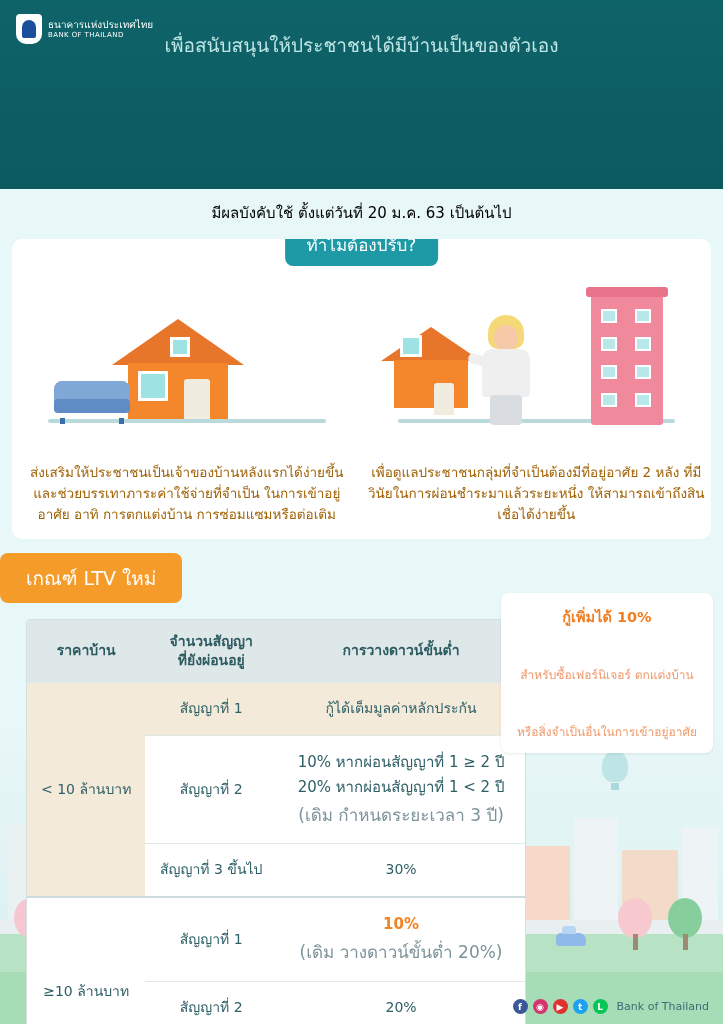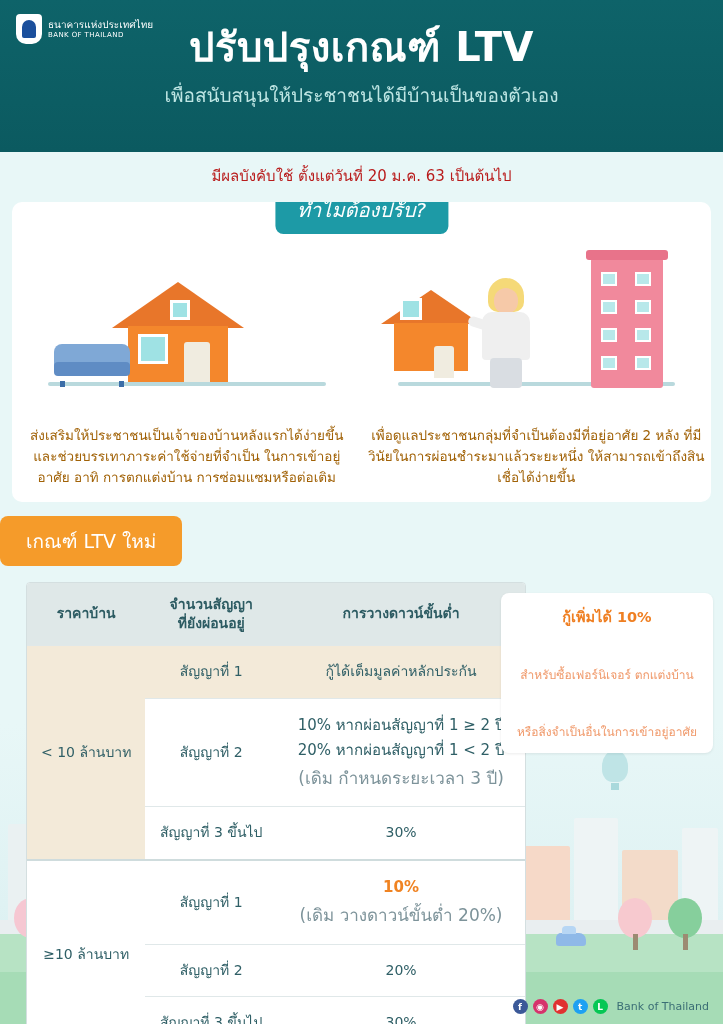--- a/index.html
+++ b/index.html
@@ -12,21 +12,21 @@
   .page {
     position: relative;
     width: 723px; height: 1024px;
     background: #e8f7f7;
     overflow: hidden;
   }
 
   
   .header {
     position: relative;
-    height: 152px;
+    height: 189px;
     background: #0c6066;
     background: linear-gradient(180deg,#0e6369 0%,#0b5a60 100%);
     text-align: center;
     padding-top: 22px;
   }
   .logo {
     position: absolute;
     top: 14px; left: 16px;
     display: flex; align-items: center; gap: 6px;
   }
@@ -53,45 +53,44 @@
     letter-spacing: .5px;
     line-height: 1.25;
   }
   .subtitle {
     color: #bfe6e4;
     font-size: 19px;
     margin-top: 8px;
   }
   .effective {
     text-align: center;
-    color: #b91c1c;
+    color: #000000;
     font-size: 15px;
     padding: 12px 16px 10px;
   }
 
   
   .why-card {
     position: relative;
     margin: 4px 12px 0;
     background: #ffffff;
     border-radius: 10px;
     height: 300px;
     overflow: hidden;
   }
   .why-badge {
     position: absolute;
     left: 50%; transform: translateX(-50%);
     top: -16px;
     background: #1d9aa6;
     color: #fff;
-    font-size: 20px;
+    font-size: 17px;
     padding: 8px 22px;
     border-radius: 8px;
     white-space: nowrap;
-    font-style: italic;
   }
   .why-cols { display: flex; height: 100%; padding-top: 34px; }
   .why-col { flex: 1; position: relative; }
   .why-col p {
     position: absolute; bottom: 14px; left: 6px; right: 6px;
     text-align: center;
     color: #a16207;
     font-size: 13.5px;
     line-height: 1.55;
   }
@@ -281,21 +280,20 @@
   <div class="header">
     <div class="logo">
       <div class="logo-mark">
           <span></span>
         </div>
       <div class="logo-text">
         <div class="th">ธนาคารแห่งประเทศไทย</div>
         <div class="en">BANK OF THAILAND</div>
       </div>
     </div>
-    <div class="title">ปรับปรุงเกณฑ์ LTV</div>
     <div class="subtitle">เพื่อสนับสนุนให้ประชาชนได้มีบ้านเป็นของตัวเอง</div>
   </div>
 
   <div class="effective">มีผลบังคับใช้ ตั้งแต่วันที่ 20 ม.ค. 63 เป็นต้นไป</div>
 
   <div class="why-card">
     <div class="why-badge">ทำไมต้องปรับ?</div>
     <div class="why-cols">
 
       <div class="why-col">

